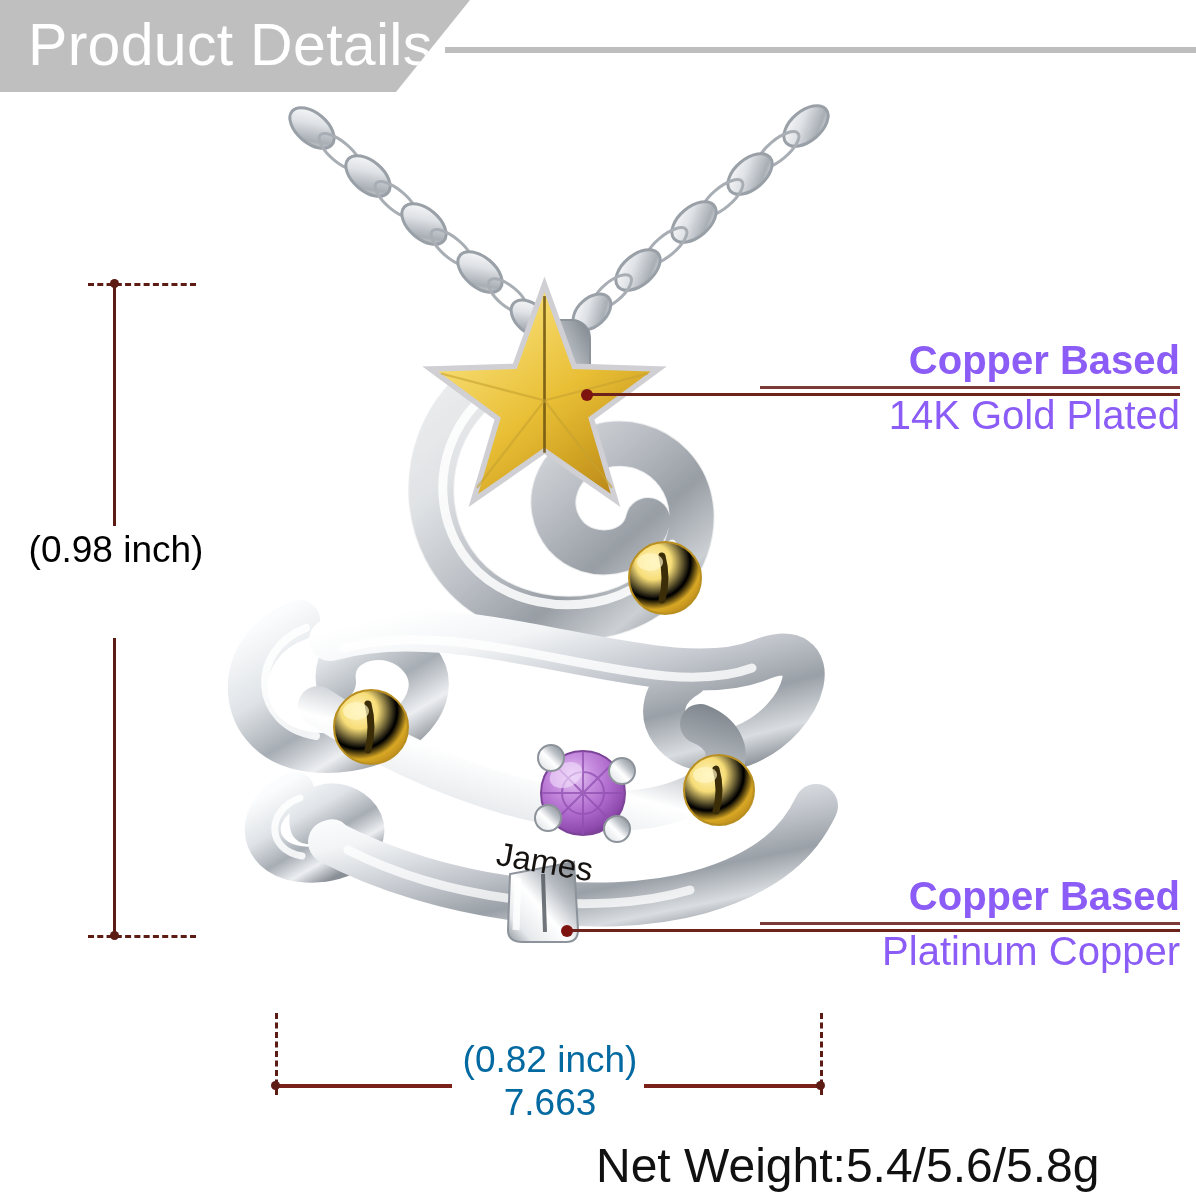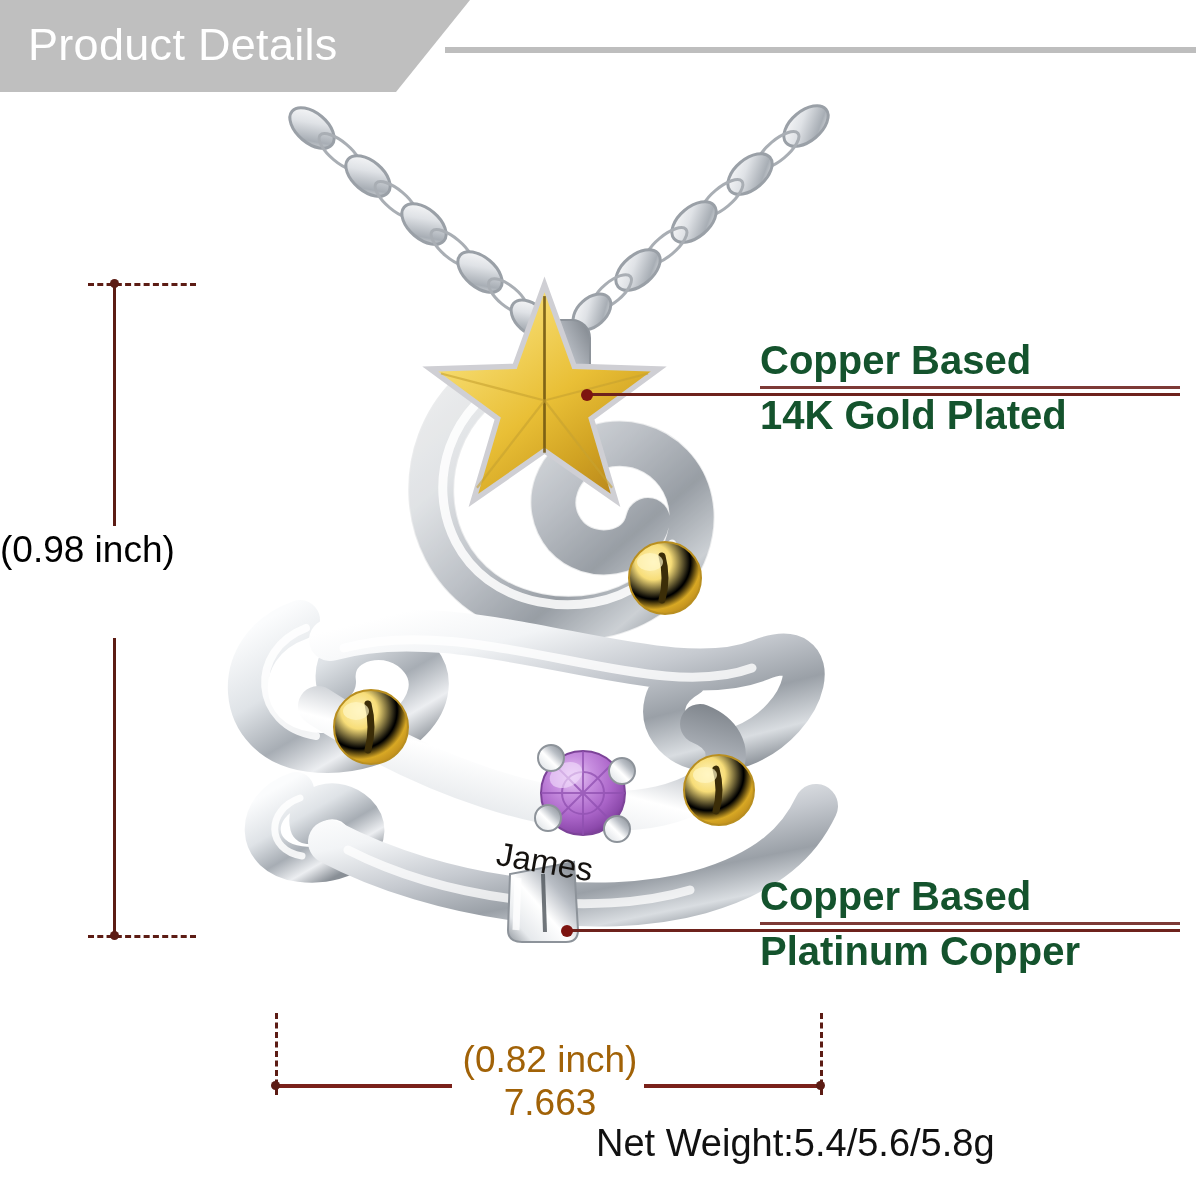--- a/index.html
+++ b/index.html
@@ -18,21 +18,21 @@
     position:absolute;left:445px;top:47px;width:751px;height:6px;
     background:#bebebe;
   }
   .banner{
     position:absolute;left:0;top:0;width:470px;height:92px;
     background:#bfbfbf;
     clip-path:polygon(0 0, 470px 0, 396px 92px, 0 92px);
   }
   .banner-title{
     position:absolute;left:28px;top:16px;
-    font-size:45px;line-height:58px;color:#ffffff;
+    font-size:59px;line-height:58px;color:#ffffff;
     letter-spacing:0.3px;white-space:nowrap;
   }
 
   
   .dim-v-line{
     position:absolute;left:113px;top:284px;width:3px;height:652px;
     background:#5c1c14;
   }
   .dim-v-line.seg-top{top:284px;height:242px;}
   .dim-v-line.seg-bot{top:638px;height:298px;}
@@ -41,65 +41,65 @@
     width:108px;left:88px;
   }
   .dim-dash-h.top{top:283px;}
   .dim-dash-h.bot{top:935px;}
   .dim-dot{
     position:absolute;width:9px;height:9px;border-radius:50%;
     background:#5c1c14;
   }
   .dim-v-label{
     position:absolute;left:0;top:528px;width:232px;
-    color:#000;
+    text-align:center;color:#000;
   }
   .dim-v-label .l1{font-size:37px;line-height:44px;white-space:nowrap;}
   .dim-v-label .l2{font-size:37px;line-height:42px;}
 
   .dim-h-line{
     position:absolute;top:1084px;height:4px;background:#7a211a;
   }
   .dim-h-line.seg-left{left:276px;width:176px;}
   .dim-h-line.seg-right{left:644px;width:178px;}
   .dim-dash-v{
     position:absolute;width:0;border-left:3px dashed #5c1c14;
     height:82px;top:1013px;
   }
   .dim-dash-v.left{left:275px;}
   .dim-dash-v.right{left:820px;}
   .dim-h-label{
     position:absolute;left:400px;top:1038px;width:300px;
-    text-align:center;color:#a16207;
+    text-align:center;color:#0369a1;
   }
   .dim-h-label .l1{font-size:37px;line-height:44px;white-space:nowrap;}
   .dim-h-label .l2{font-size:37px;line-height:42px;}
 
   
-  .callout{position:absolute;text-align:left;color:#14532d;}
+  .callout{position:absolute;text-align:right;color:#8b5cf6;}
   .callout .ln1{font-size:40px;line-height:48px;font-weight:bold;white-space:nowrap;}
-  .callout .ln2{font-size:40px;line-height:50px;font-weight:bold;white-space:nowrap;}
+  .callout .ln2{font-size:40px;line-height:50px;font-weight:normal;white-space:nowrap;}
   .callout .rule{
     height:3px;background:#7d3a36;margin:2px 0 1px 0;
   }
   #callout-gold{left:760px;top:336px;width:420px;}
   #callout-platinum{left:760px;top:872px;width:420px;}
 
   .leader{
     position:absolute;height:3px;background:#6e221c;
   }
   #leader-gold{left:588px;top:393px;width:592px;}
   #leader-platinum{left:568px;top:929px;width:612px;}
   #leader-dot-gold{left:581px;top:389px;width:12px;height:12px;}
   #leader-dot-platinum{left:561px;top:925px;width:12px;height:12px;}
 
   
   .net-weight{
-    position:absolute;left:596px;top:1118px;width:590px;
-    text-align:left;font-size:38px;line-height:50px;color:#111;
+    position:absolute;left:596px;top:1141px;width:590px;
+    text-align:left;font-size:48px;line-height:50px;color:#111;
     white-space:nowrap;
   }
 
   
   #jewel{position:absolute;left:0;top:0;width:1196px;height:1196px;pointer-events:none;}
   .engrave-name{
     position:absolute;left:500px;top:836px;
     font-size:33px;line-height:36px;color:#15120f;
     transform:rotate(10deg);transform-origin:left top;
     white-space:nowrap;font-family:"Liberation Sans",sans-serif;

